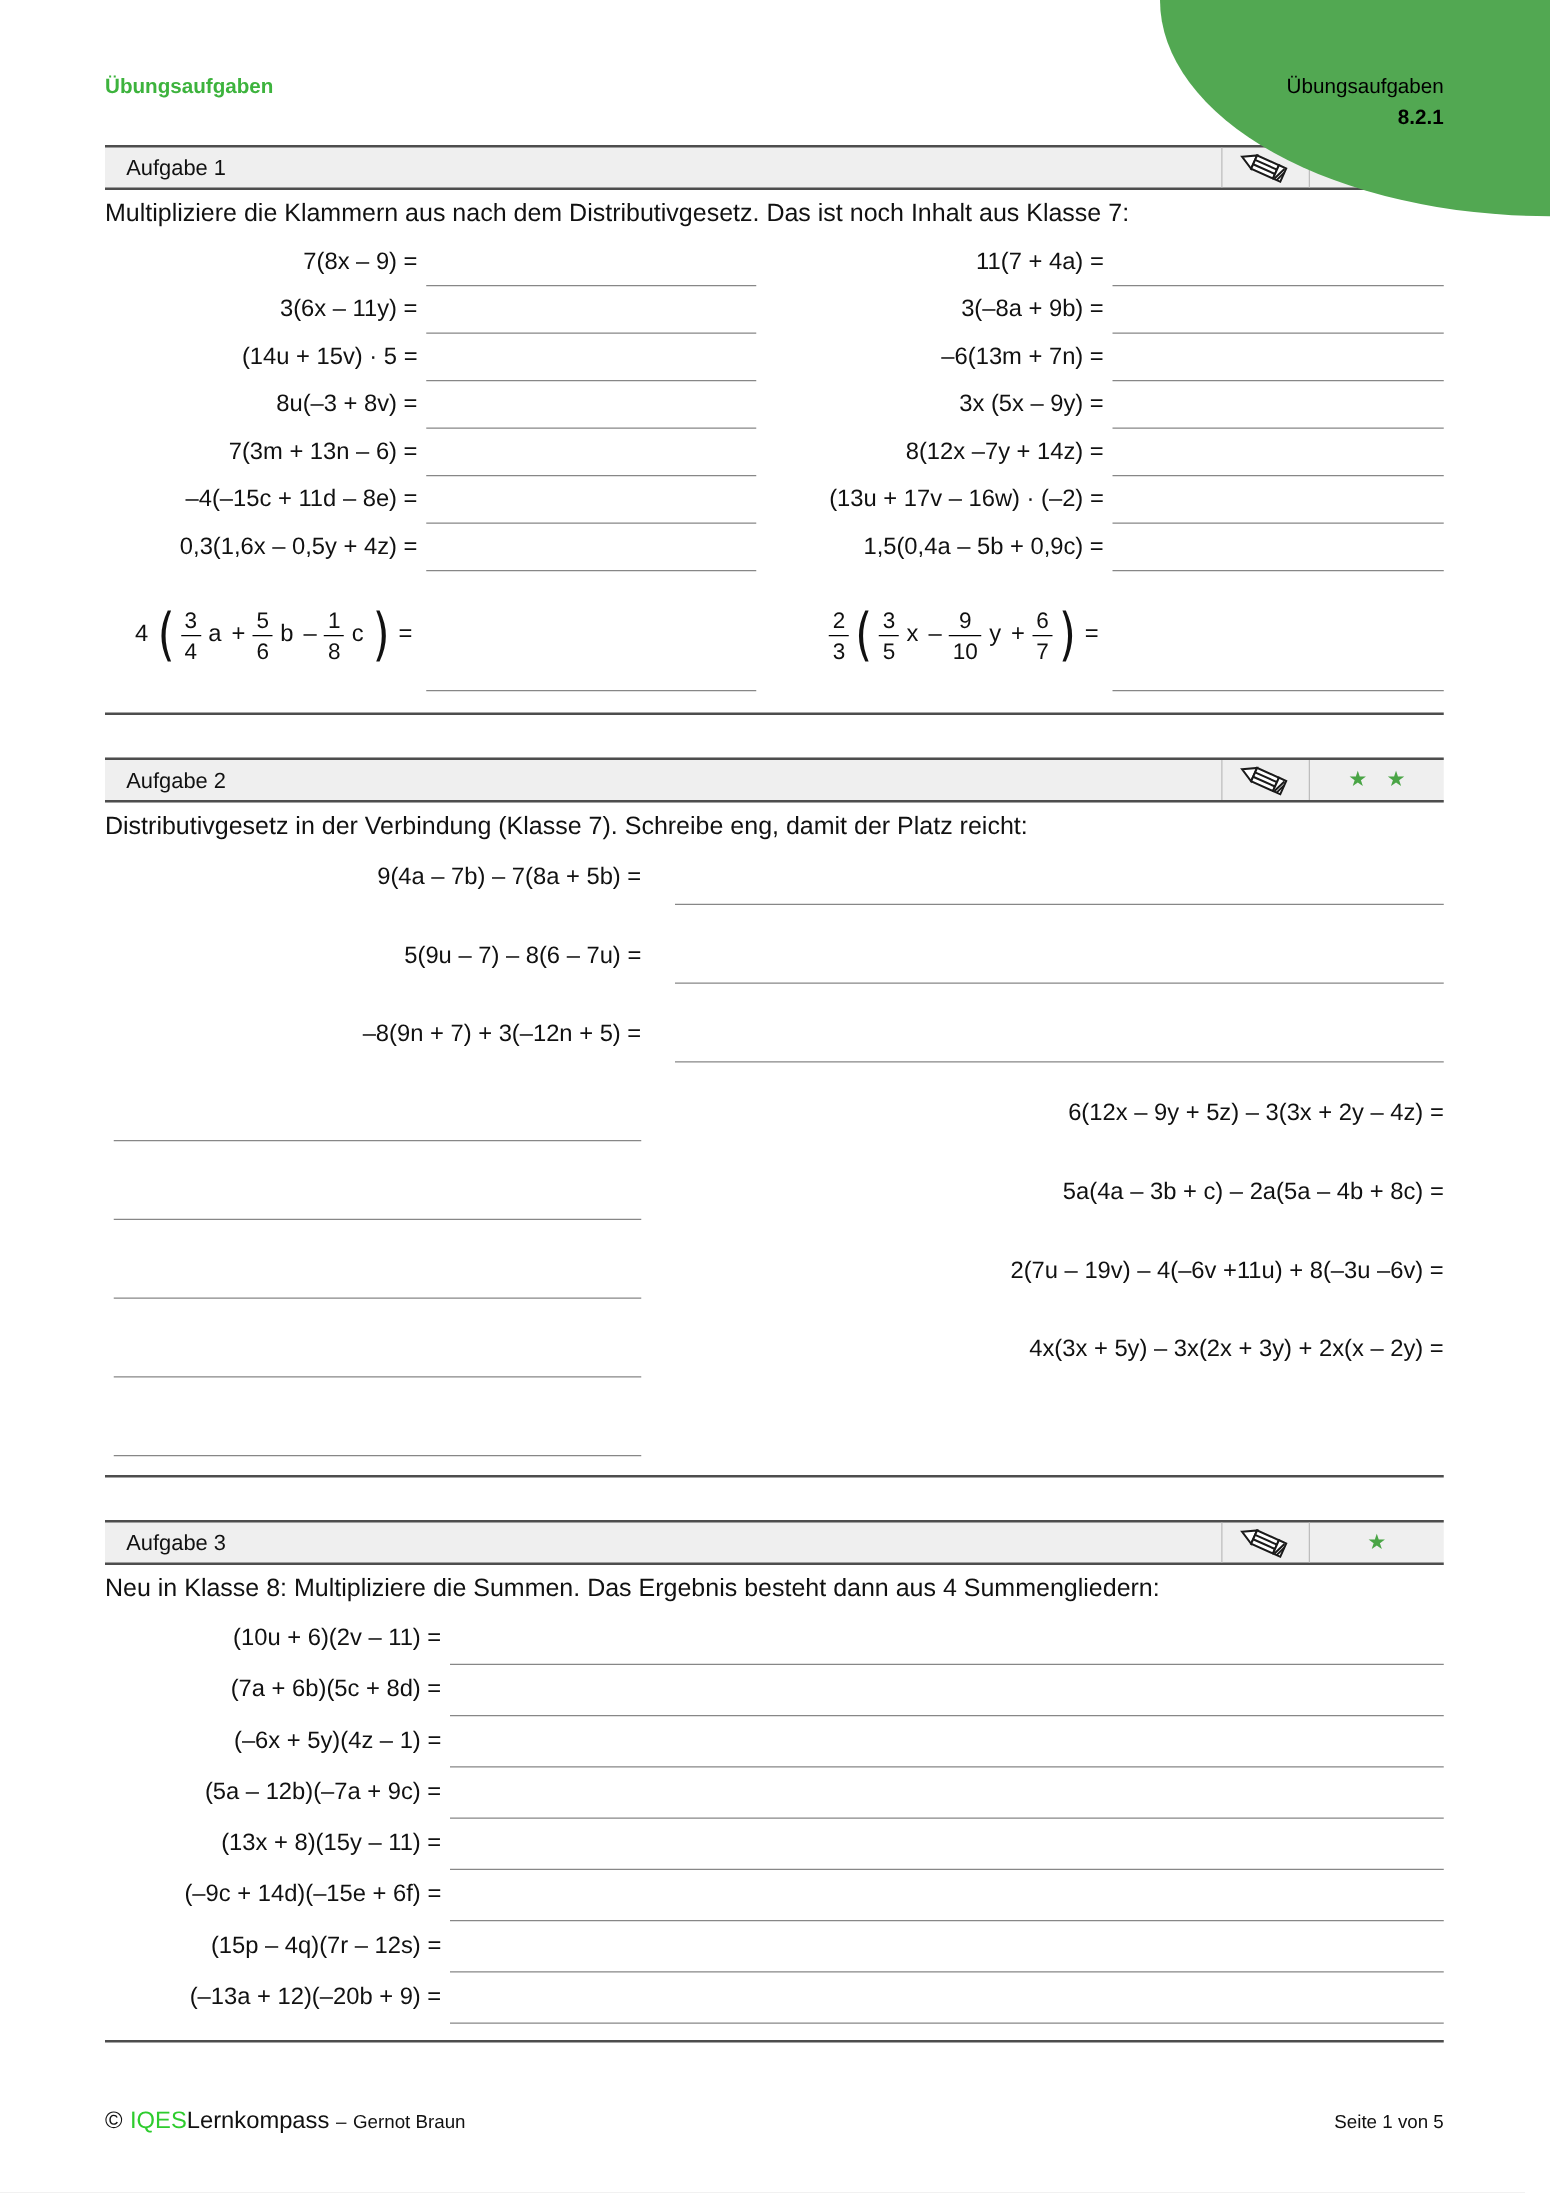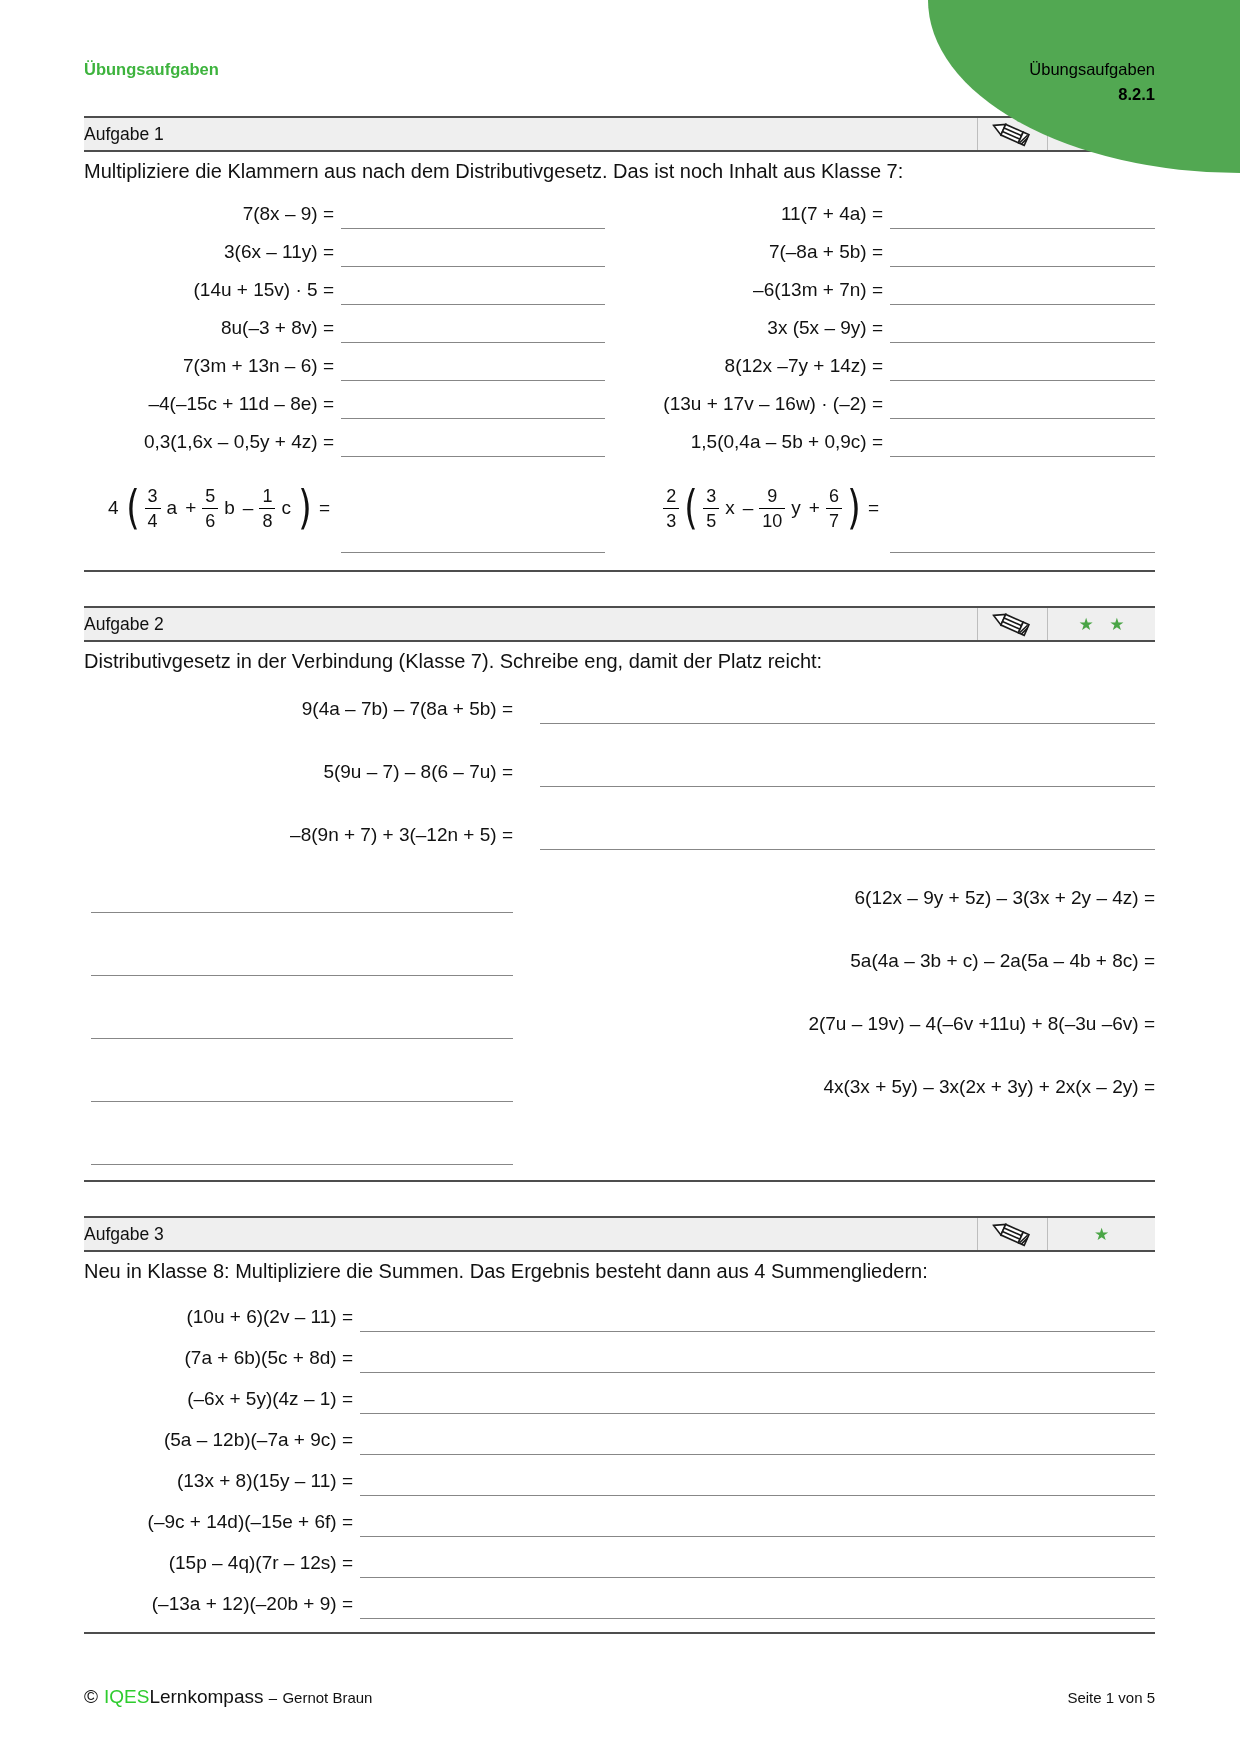--- a/index.html
+++ b/index.html
@@ -52,21 +52,21 @@
     background: var(--bar-bg, #efefef);
     border-top: 2px solid var(--rule-dark, #4d4d4d);
     border-bottom: 2px solid var(--rule-dark, #4d4d4d);
     display: flex;
     align-items: stretch;
   }
   .task-bar .task-title {
     flex: 1;
     display: flex;
     align-items: center;
-    padding-left: 0;
+    padding-left: 17px;
     font-size: 17.5px;
   }
   .bar-cell {
     display: flex;
     align-items: center;
     justify-content: center;
     border-left: 1px solid #bdbdbd;
   }
   .bar-cell.pencil-cell { width: 70px; }
   .bar-cell.star-cell   { width: 108px; }
@@ -90,21 +90,21 @@
   .eq-grid { display: grid; margin-top: 12px; }
   .grid-two  { grid-template-columns: 250px 271px 278px 272px; }
   .grid-one-a2 { grid-template-columns: 429px 1fr; gap: 20px; }
   .grid-one-a3 { grid-template-columns: 269px 1fr; }
 
   .eq-cell { height: 38px; display: flex; align-items: flex-end; }
   .rows-43 .eq-cell { height: 43px; }
   .rows-41 .eq-cell { height: 41px; }
   .eq-cell.tall { height: 96px; }
 
-  .eq-cell-label { justify-content: flex-end; padding-bottom: 7px; }
+  .eq-cell-label { justify-content: flex-end; padding-bottom: 7px; align-items: center; }
   .eq-cell-label.tall { align-items: center; padding-bottom: 0; }
   .eq-cell-line  { padding-left: 7px; padding-bottom: 3px; }
 
   .eq-label {
     font-size: 19px;
     white-space: nowrap;
     display: inline-flex;
     align-items: center;
   }
   .answer-line {
@@ -208,21 +208,21 @@
           <div class="eq-cell eq-cell-line">
             <span class="answer-line"></span>
           </div>
           <div class="eq-cell eq-cell-label">
             <span class="eq-label">3(6x – 11y) =</span>
           </div>
           <div class="eq-cell eq-cell-line">
             <span class="answer-line"></span>
           </div>
           <div class="eq-cell eq-cell-label">
-            <span class="eq-label">7(–8a + 5b) =</span>
+            <span class="eq-label">3(–8a + 9b) =</span>
           </div>
           <div class="eq-cell eq-cell-line">
             <span class="answer-line"></span>
           </div>
           <div class="eq-cell eq-cell-label">
             <span class="eq-label">(14u + 15v) · 5 =</span>
           </div>
           <div class="eq-cell eq-cell-line">
             <span class="answer-line"></span>
           </div>

